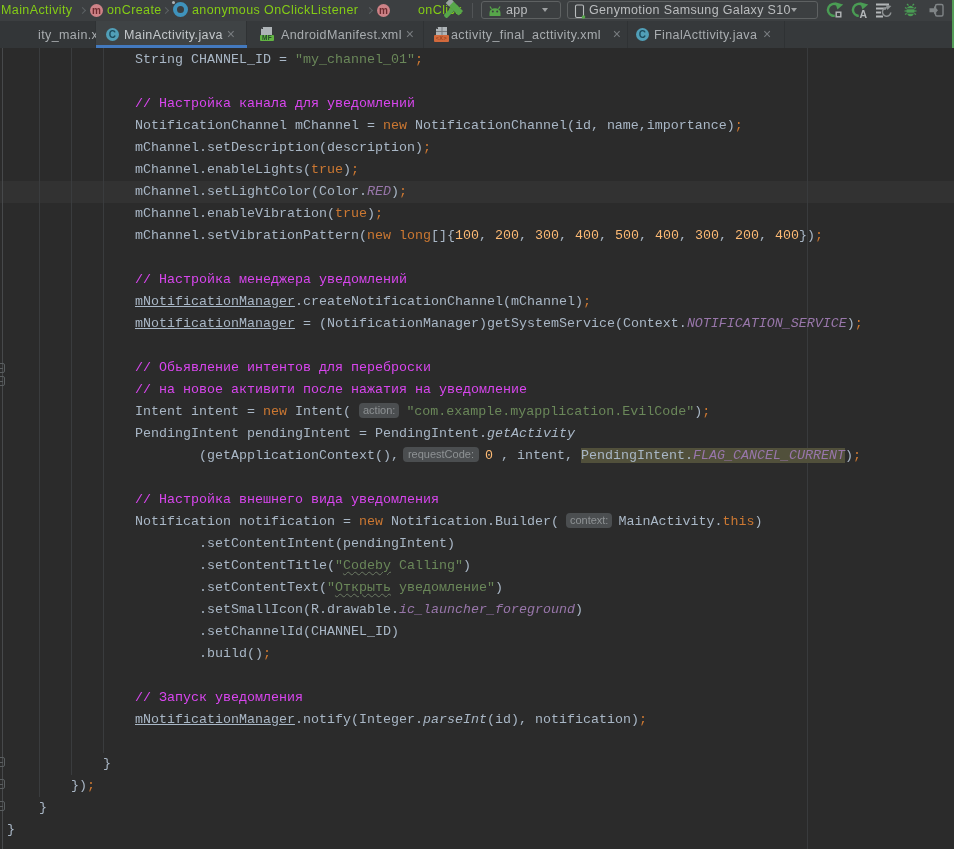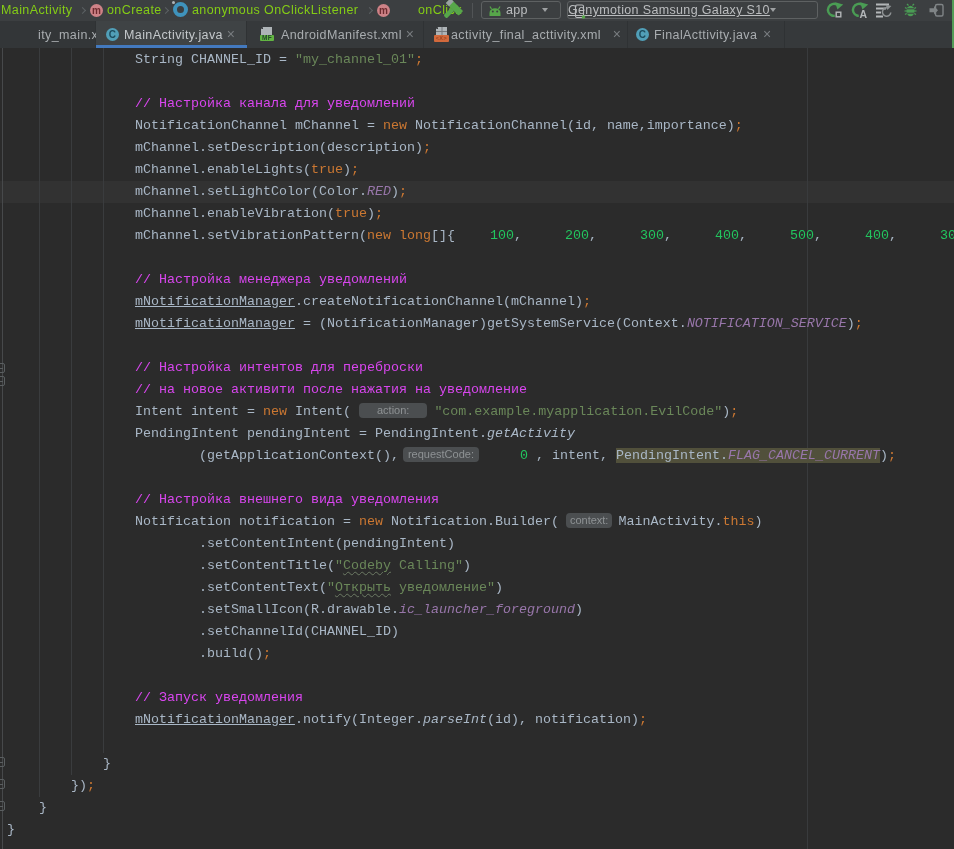--- a/index.html
+++ b/index.html
@@ -34,21 +34,21 @@
   #caretline { position:absolute; left:0; top:133px; width:954px; height:22px; background:#323232; }
   .vg { position:absolute; width:1px; background:#3A3C3E; }
   #code {
     position:absolute; left:7px; top:1px; margin:0;
     font-family:"Liberation Mono", monospace;
     font-size:13.33px; line-height:22px;
     color:#A9B7C6;
   }
   .k { color:#CC7832; }
   .s { color:#6A8759; }
-  .n { color:#22c55e;margin-left:35px; }
+  .n { color:#fdba74; }
   .c { color:#d946ef; }
   .p { color:#9876AA; font-style:italic; }
   .i { font-style:italic; }
   .u { text-decoration:underline; }
   .hl { background:#51503B; }
   .w { text-decoration:underline; text-decoration-style:wavy; text-decoration-color:#6C7A64; text-decoration-thickness:1px; text-underline-offset:2px; }
   .badge {
     display:inline-block; font-family:"Liberation Sans",sans-serif; font-size:11px; font-style:normal;
     background:#4B4E50; color:#8E9294; border-radius:4px; padding:0 5px; line-height:15px;
     margin:0 7px 0 8px; vertical-align:1px;
@@ -93,21 +93,21 @@
     </svg>
     <span style="margin-left:24px;">app</span>
     <span class="darr" style="margin-left:10px;"></span>
   </div>
 
   <div class="combo" style="left:567px; width:251px;">
     <svg style="position:absolute;left:6px;top:2px;" width="12" height="15" viewBox="0 0 12 15">
       <rect x="1.5" y="1" width="8" height="12.5" rx="1.4" fill="none" stroke="#B9BCBE" stroke-width="1.1"></rect>
       <circle cx="9.5" cy="13" r="1.8" fill="#57A64A"></circle>
     </svg>
-    <span style="text-decoration:underline;">Genymotion Samsung Galaxy S10</span><span class="darr"></span>
+    <span style="margin-left:21px;">Genymotion Samsung Galaxy S10</span><span class="darr"></span>
   </div>
 
   <svg style="position:absolute;left:825px;top:1px;" width="20" height="19" viewBox="0 0 20 19">
     <path d="M14.8 10.2 a6 6 0 1 1 -2.6 -6.4" fill="none" stroke="#4A9C54" stroke-width="2.4"></path>
     <path d="M10.2 1.2 L18.2 3.4 L12.4 8.6 Z" fill="#4A9C54"></path>
     <rect x="9.8" y="9.8" width="7.5" height="7.5" fill="#3C3F41"></rect>
     <rect x="11.2" y="11.2" width="4.6" height="4.6" fill="none" stroke="#B4B7B9" stroke-width="1.4"></rect>
   </svg>
   <svg style="position:absolute;left:850px;top:1px;" width="20" height="19" viewBox="0 0 20 19">
     <path d="M14.8 10.2 a6 6 0 1 1 -2.6 -6.4" fill="none" stroke="#4A9C54" stroke-width="2.4"></path>
@@ -208,23 +208,23 @@
                 mChannel.setDescription(description)<span class="k">;</span>
                 mChannel.enableLights(<span class="k">true</span>)<span class="k">;</span>
                 mChannel.setLightColor(Color.<span class="p">RED</span>)<span class="k">;</span>
                 mChannel.enableVibration(<span class="k">true</span>)<span class="k">;</span>
                 mChannel.setVibrationPattern(<span class="k">new long</span>[]{<span class="n">100</span>, <span class="n">200</span>, <span class="n">300</span>, <span class="n">400</span>, <span class="n">500</span>, <span class="n">400</span>, <span class="n">300</span>, <span class="n">200</span>, <span class="n">400</span>})<span class="k">;</span>
 
                 <span class="c">// Настройка менеджера уведомлений</span>
                 <span class="u">mNotificationManager</span>.createNotificationChannel(mChannel)<span class="k">;</span>
                 <span class="u">mNotificationManager</span> = (NotificationManager)getSystemService(Context.<span class="p">NOTIFICATION_SERVICE</span>)<span class="k">;</span>
 
-                <span class="c">// Настройка интентов для переброски</span>
+                <span class="c">// Обьявление интентов для переброски</span>
                 <span class="c">// на новое активити после нажатия на уведомление</span>
-                Intent intent = <span class="k">new</span> Intent(<span class="badge" style="padding:0 18px;">action:</span><span class="s">"com.example.myapplication.EvilCode"</span>)<span class="k">;</span>
+                Intent intent = <span class="k">new</span> Intent(<span class="badge" style="padding:0 4px;">action:</span><span class="s">"com.example.myapplication.EvilCode"</span>)<span class="k">;</span>
                 PendingIntent pendingIntent = PendingIntent.<span class="i">getActivity</span>
                         (getApplicationContext(),<span class="badge" style="margin:0 6px 0 4px;">requestCode:</span><span class="n">0</span> , intent, <span class="hl">PendingIntent.<span class="p">FLAG_CANCEL_CURRENT</span></span>)<span class="k">;</span>
 
                 <span class="c">// Настройка внешнего вида уведомления</span>
                 Notification notification = <span class="k">new</span> Notification.Builder(<span class="badge" style="padding:0 4px;margin:0 6px 0 7px;">context:</span>MainActivity.<span class="k">this</span>)
                         .setContentIntent(pendingIntent)
                         .setContentTitle(<span class="s">"<span class="w">Codeby</span> Calling"</span>)
                         .setContentText(<span class="s">"<span class="w">Открыть</span> уведомление"</span>)
                         .setSmallIcon(R.drawable.<span class="p">ic_launcher_foreground</span>)
                         .setChannelId(CHANNEL_ID)

